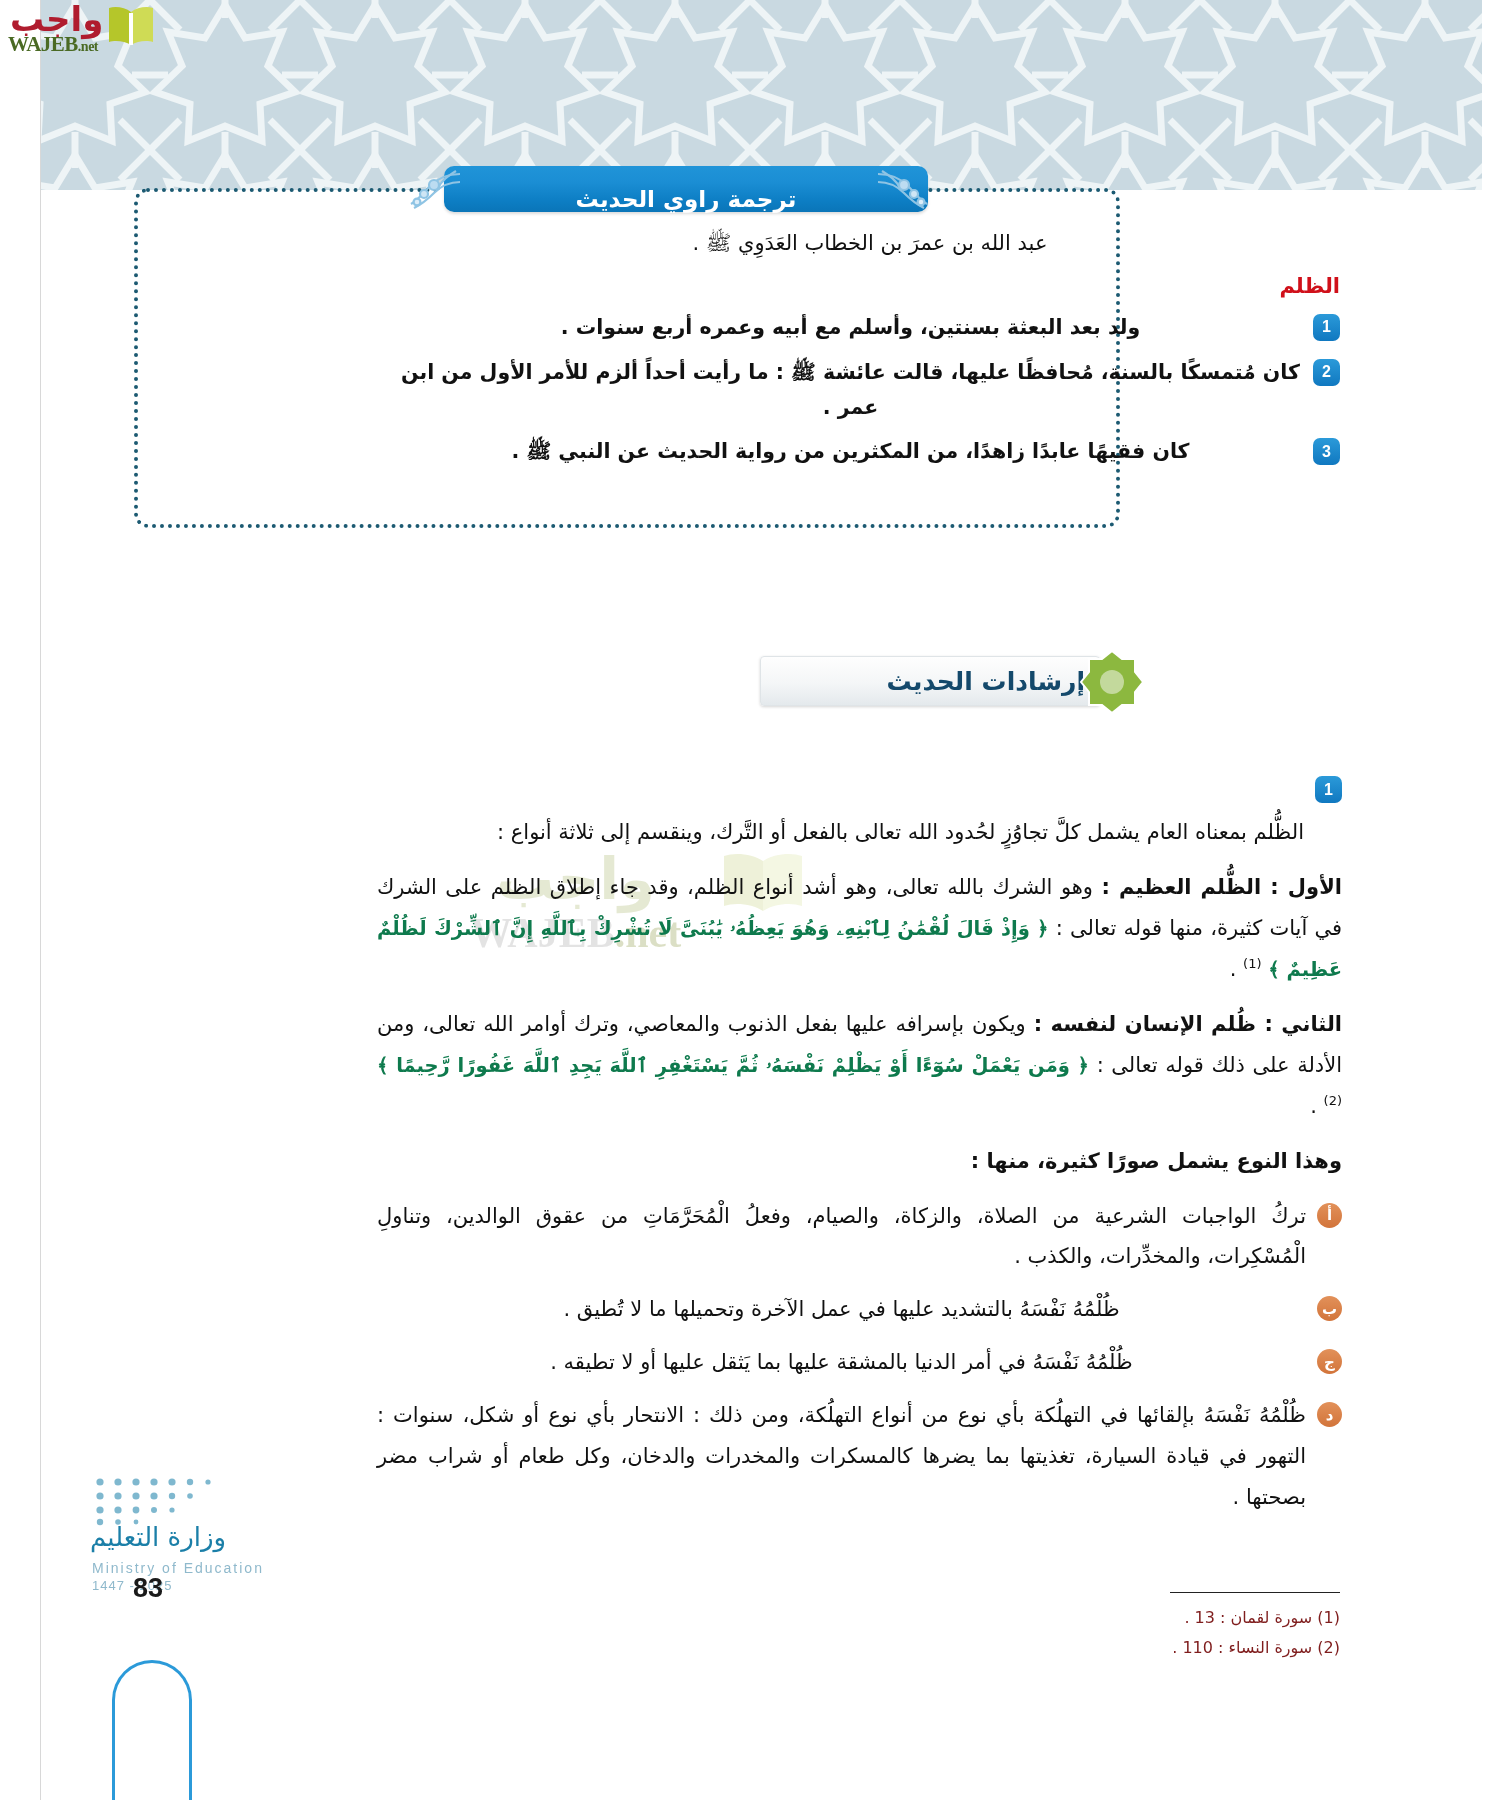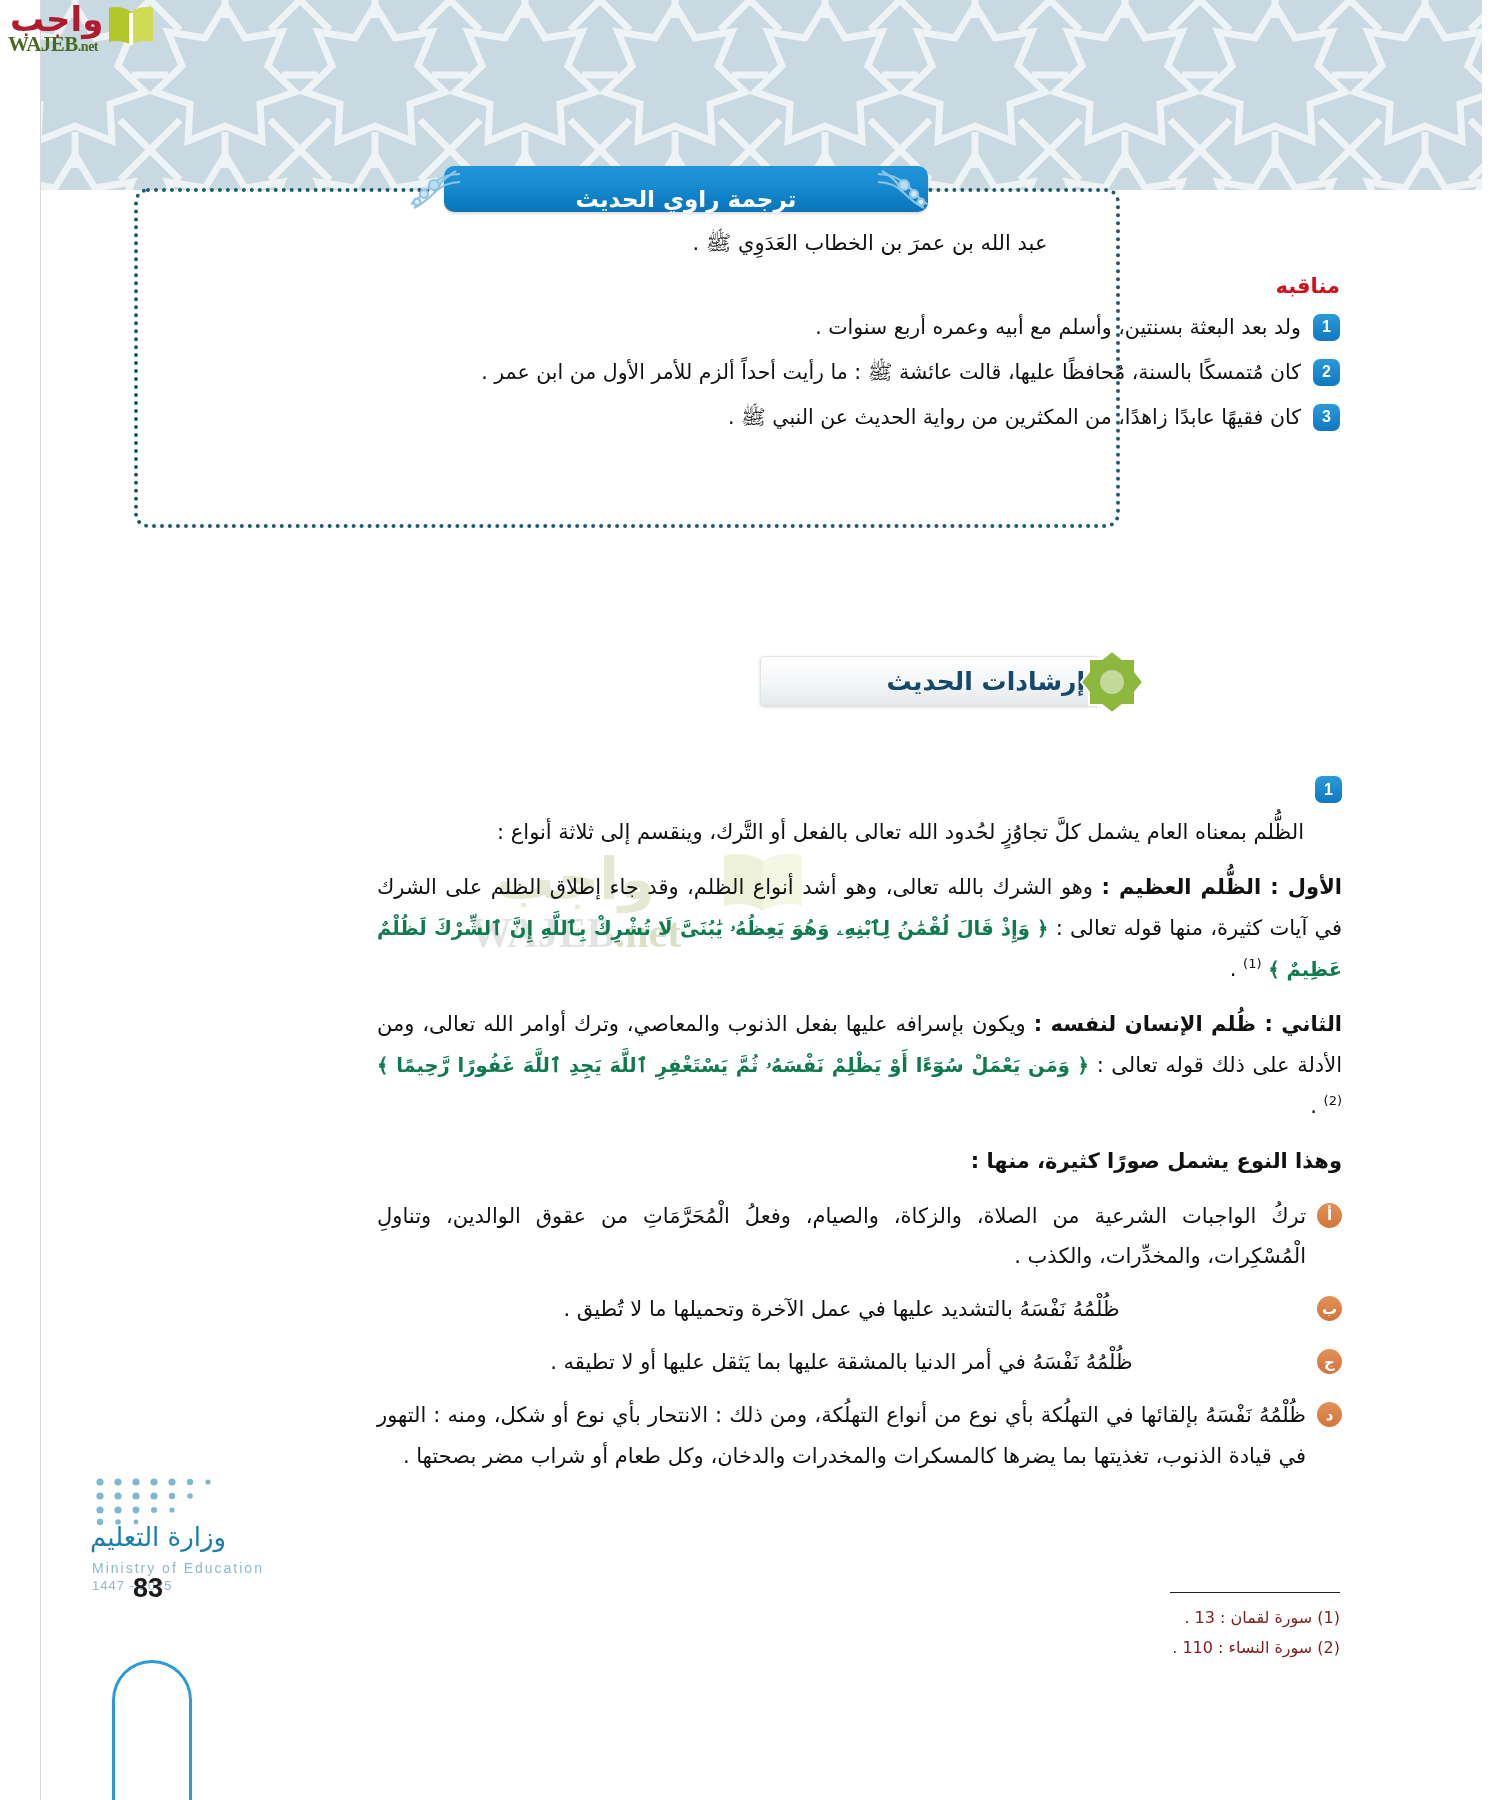--- a/index.html
+++ b/index.html
@@ -212,21 +212,21 @@
     margin-top: 4px;
     font-family: "Liberation Sans", sans-serif;
   }
   .num-text {
     flex: 1 1 auto;
     font-size: 20.5px;
     color: #111;
     line-height: 1.7;
     text-align: right;
   }
-  .num-text.centered { text-align: right; }
+  .num-text.centered { text-align: center; font-weight: bold; }
 
   
   .sec-head {
     position: absolute;
     top: 648px; left: 760px;
     width: 390px; height: 66px;
     z-index: 10;
   }
   .sec-plate {
     position: absolute;
@@ -464,21 +464,21 @@
         <path d="M6 3 C14 8 20 12 24 20"></path>
         <circle cx="38" cy="26" r="4" fill="#cfe6f5"></circle>
         <circle cx="28" cy="17" r="5" fill="#bcdcf1"></circle>
         <circle cx="45" cy="34" r="3.4" fill="#dcedf9"></circle>
       </g>
     </svg>
   </div>
 
   <div class="box-content">
     <div class="box-line">عبد الله بن عمرَ بن الخطاب العَدَوِي ﷺ .</div>
-    <div class="red-head">مناقبه</div>
+    <div class="red-head">الظلم</div>
 
     <div class="num-item">
       <div class="num-badge">1</div>
       <div class="num-text centered">ولد بعد البعثة بسنتين، وأسلم مع أبيه  وعمره أربع سنوات .</div>
     </div>
     <div class="num-item">
       <div class="num-badge">2</div>
       <div class="num-text centered">كان مُتمسكًا بالسنة، مُحافظًا عليها، قالت عائشة ﷺ : ما رأيت أحداً ألزم للأمر الأول من ابن عمر .</div>
     </div>
     <div class="num-item">
@@ -527,21 +527,21 @@
     <div class="sub-item">
       <div class="letter-badge">ب</div>
       <div class="sub-text rtl-center">ظُلْمُهُ نَفْسَهُ بالتشديد عليها في عمل الآخرة وتحميلها ما لا تُطيق .</div>
     </div>
     <div class="sub-item">
       <div class="letter-badge">ج</div>
       <div class="sub-text rtl-center">ظُلْمُهُ نَفْسَهُ في أمر الدنيا بالمشقة عليها بما يَثقل عليها أو لا تطيقه .</div>
     </div>
     <div class="sub-item">
       <div class="letter-badge">د</div>
-      <div class="sub-text">ظُلْمُهُ نَفْسَهُ بإلقائها في التهلُكة بأي نوع من أنواع التهلُكة، ومن ذلك : الانتحار بأي نوع أو شكل، ومنه : التهور في قيادة الذنوب، تغذيتها بما يضرها كالمسكرات والمخدرات والدخان، وكل طعام أو شراب مضر بصحتها .</div>
+      <div class="sub-text">ظُلْمُهُ نَفْسَهُ بإلقائها في التهلُكة بأي نوع من أنواع التهلُكة، ومن ذلك : الانتحار بأي نوع أو شكل، سنوات : التهور في قيادة السيارة، تغذيتها بما يضرها كالمسكرات والمخدرات والدخان، وكل طعام أو شراب مضر بصحتها .</div>
     </div>
   </div>
 
   <div class="fn-wrap">
     <div class="fn-rule"></div>
     <div class="fn">(1) سورة لقمان : 13 .</div>
     <div class="fn">(2) سورة النساء : 110 .</div>
   </div>
 
   <div class="ministry">

